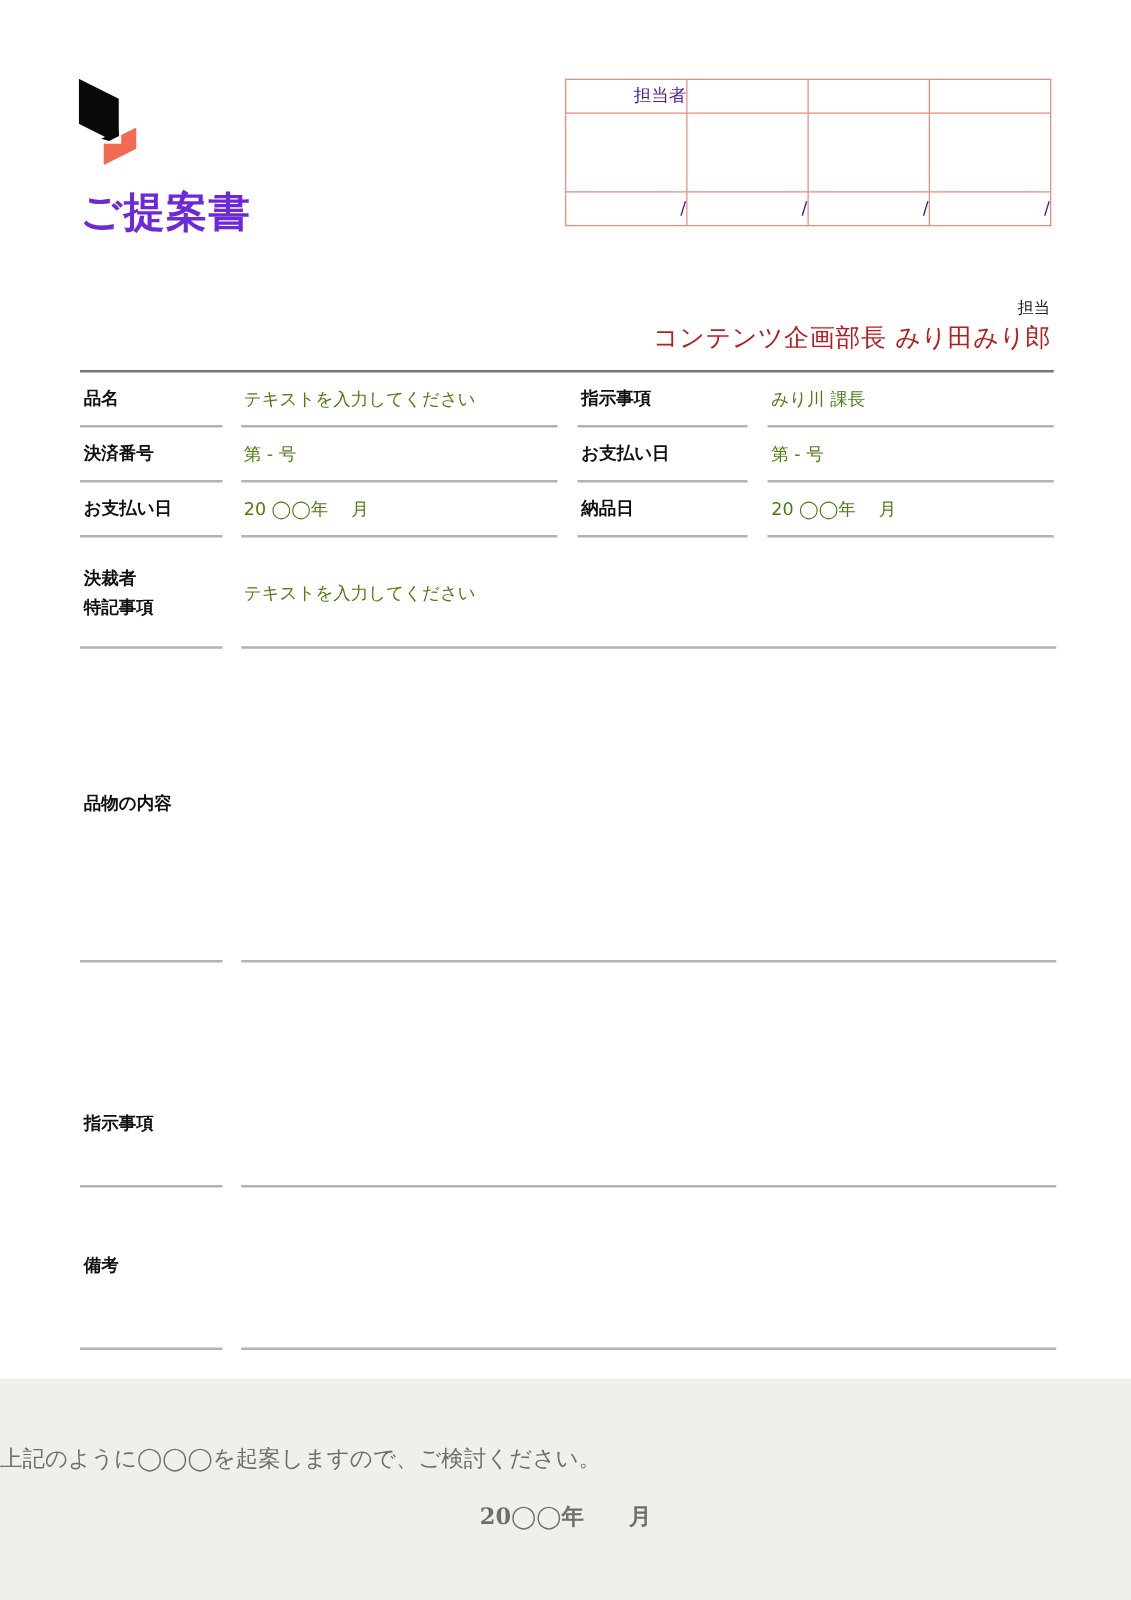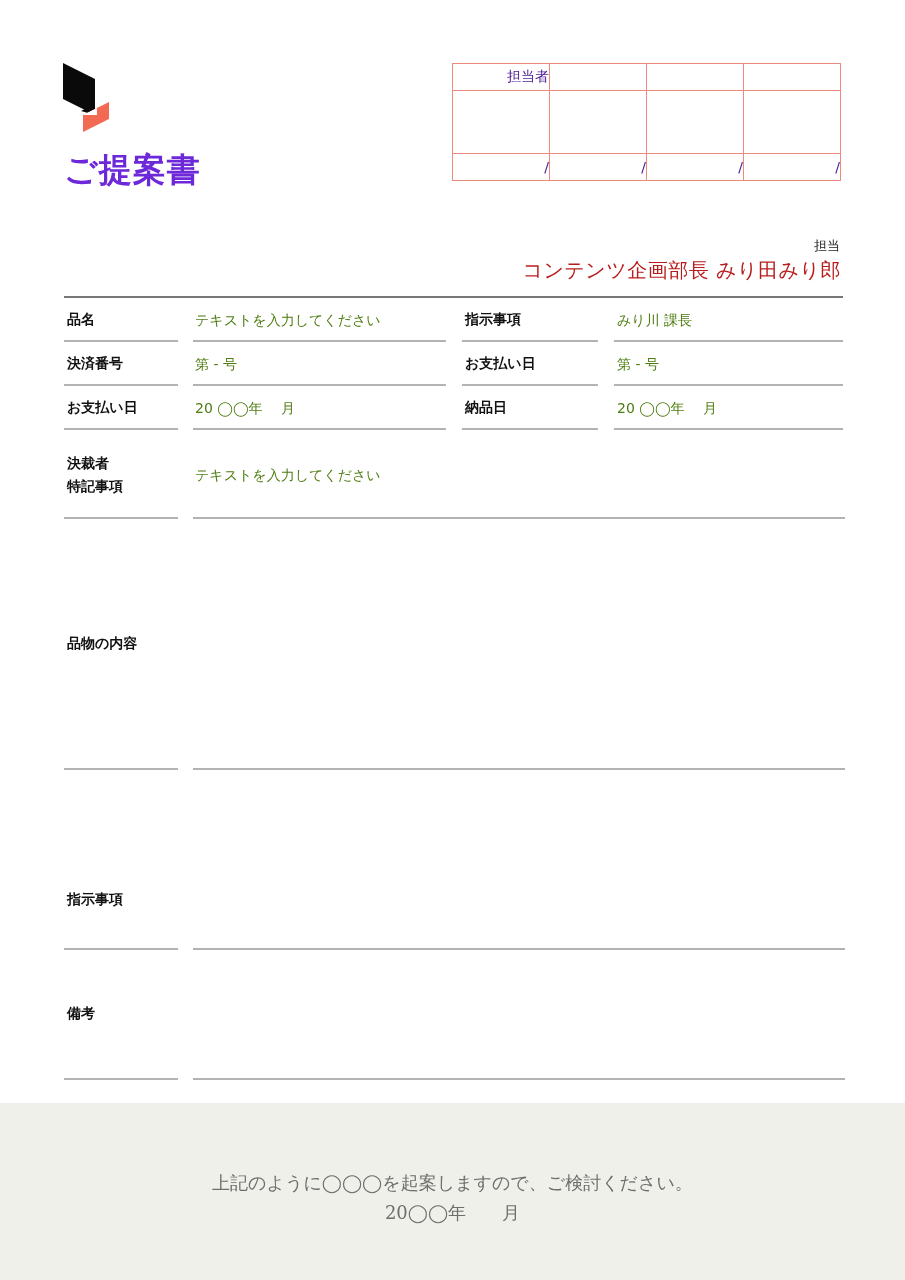--- a/index.html
+++ b/index.html
@@ -18,22 +18,22 @@
   .assignee-caption { position: absolute; right: 65px; top: 237px; font-size: 13px; color: #222; }
   .assignee-name { position: absolute; right: 64px; top: 257px; font-size: 20px; color: #b91c1c; letter-spacing: 0.5px; }
 
   .top-rule { position: absolute; left: 64px; top: 296px; width: 779px; height: 2px; background: #777; }
 
   .hline { position: absolute; height: 2px; background: #b3b3b3; }
   .lbl { position: absolute; font-size: 14px; font-weight: bold; color: #111; line-height: 23px; }
   .val { position: absolute; font-size: 14px; color: #4d7c0f; line-height: 20px; }
 
   .footer { position: absolute; left: 0; top: 1103px; width: 905px; height: 177px; background: #f0f0eb; }
-  .footer-msg { position: absolute; left: 0; width: 905px; top: 52px; text-align: center; font-family: "DejaVu Serif", "Liberation Serif", serif; font-size: 18px; color: #6e6e6e; margin-top: 16px; }
-  .footer-date { position: absolute; left: 0; width: 905px; top: 98px; text-align: center; font-family: "DejaVu Serif", "Liberation Serif", serif; font-size: 18px; color: #6e6e6e; }
+  .footer-msg { position: absolute; left: 0; width: 905px; top: 52px; font-family: "DejaVu Serif", "Liberation Serif", serif; font-size: 18px; color: #6e6e6e; }
+  .footer-date { position: absolute; left: 0; width: 905px; top: 98px; text-align: center; font-family: "DejaVu Serif", "Liberation Serif", serif; font-size: 18px; color: #6e6e6e; font-weight: bold; }
 </style>
 </head>
 <body>
 
 <svg class="logo" viewBox="0 0 48 70">
   <polygon points="0,0 32,16 32,52 0,36" fill="#0a0a0a"></polygon>
   <polygon points="18,48 32,41 32,52" fill="#0a0a0a"></polygon>
   <polygon points="20,52 46,39 46,56 20,69" fill="#f26a53"></polygon>
   <polygon points="20,52 34,45 34,52" fill="#ffffff"></polygon>
 </svg>

